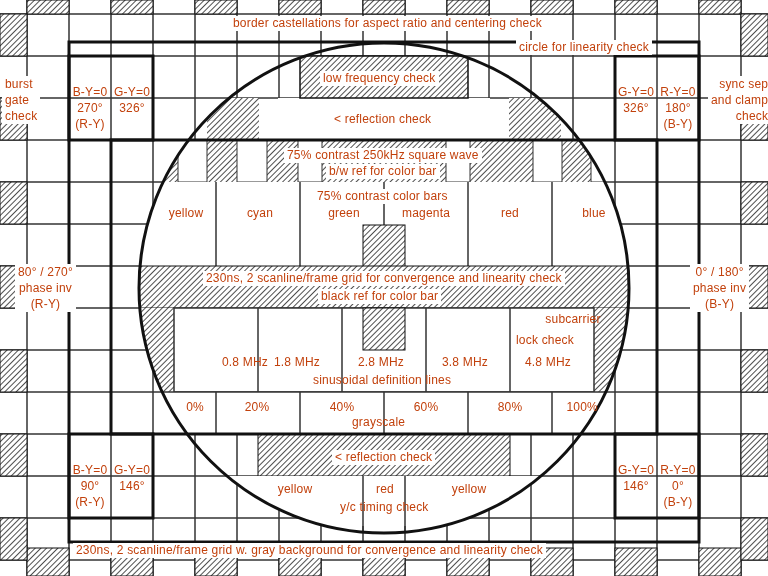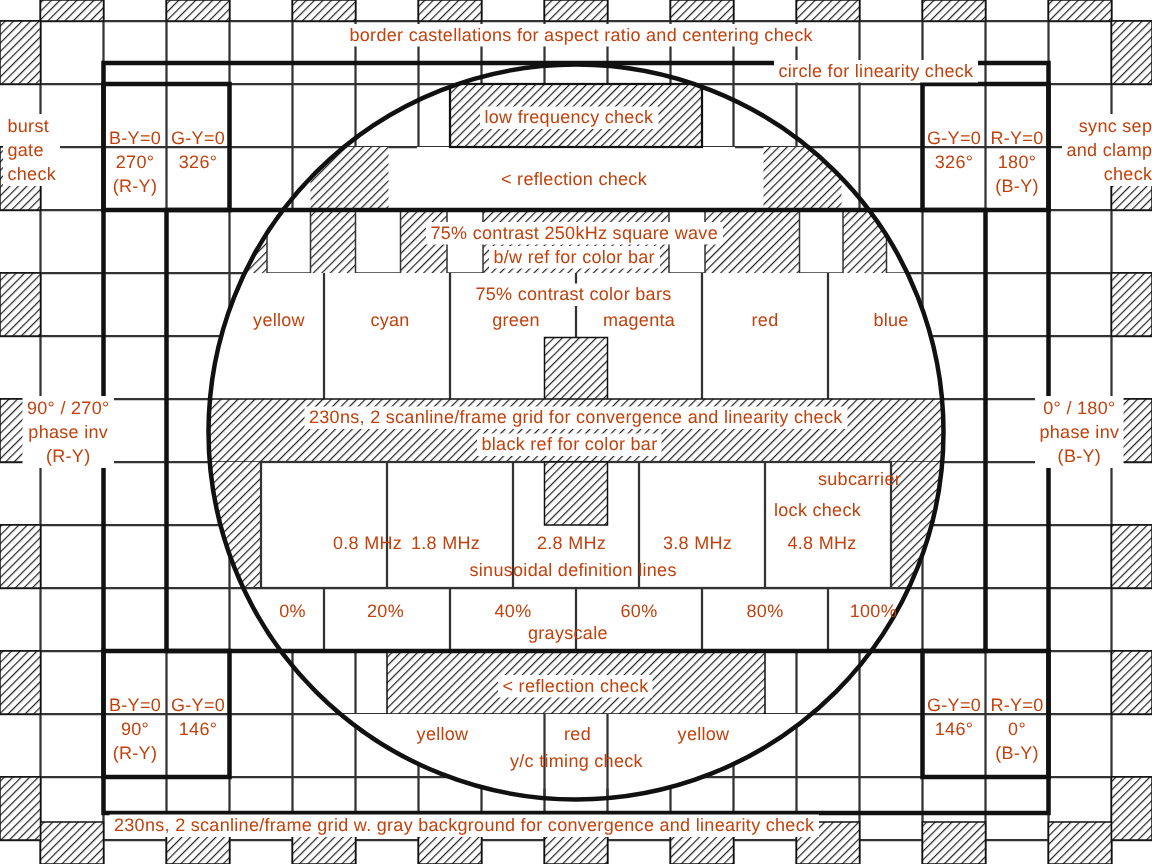--- a/index.html
+++ b/index.html
@@ -227,21 +227,21 @@
   <div>burst</div>
   <div>gate</div>
   <div>check</div>
 </div>
 <div class="lbl bg" style="left:708px;top:76px;text-align:right;line-height:16px;">
   <div>sync sep</div>
   <div>and clamp</div>
   <div>check</div>
 </div>
 <div class="lbl bg" style="left:15px;top:264px;line-height:16px;">
-  <div>90° / 270°</div>
+  <div>80° / 270°</div>
   <div>phase inv</div>
   <div>(R-Y)</div>
 </div>
 <div class="lbl bg" style="left:690px;top:264px;line-height:16px;">
   <div>0° / 180°</div>
   <div>phase inv</div>
   <div>(B-Y)</div>
 </div>
 
 <div class="lbl" style="left:70px;top:84px;width:40px;line-height:16px;">

